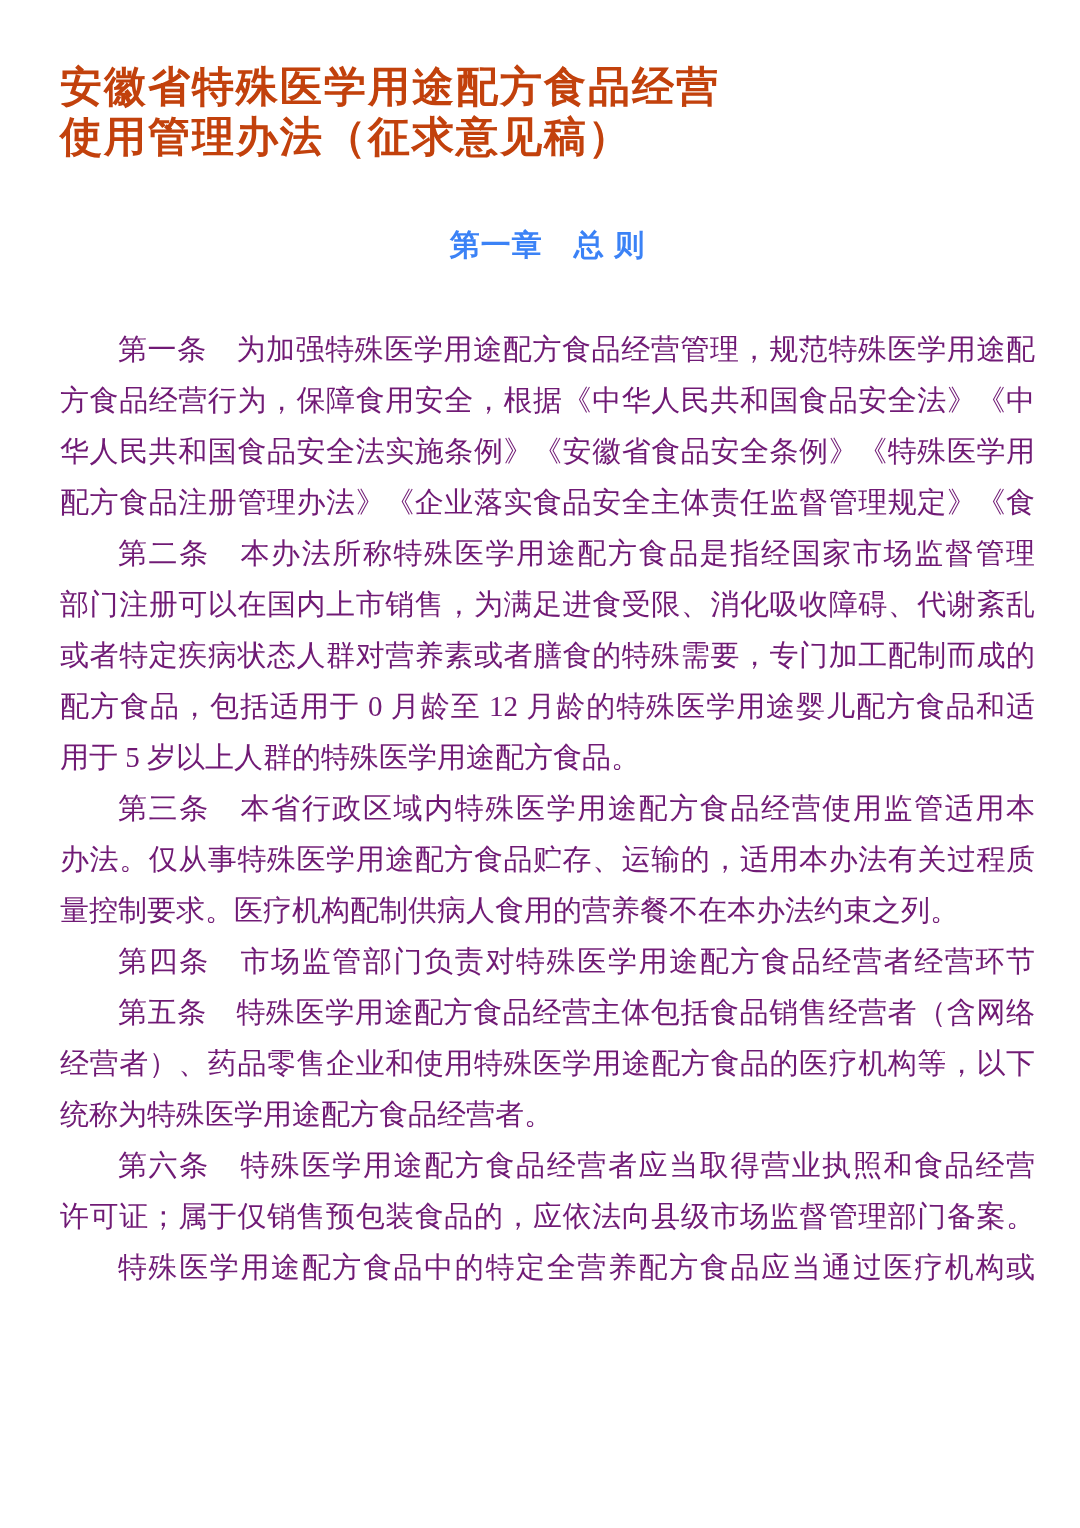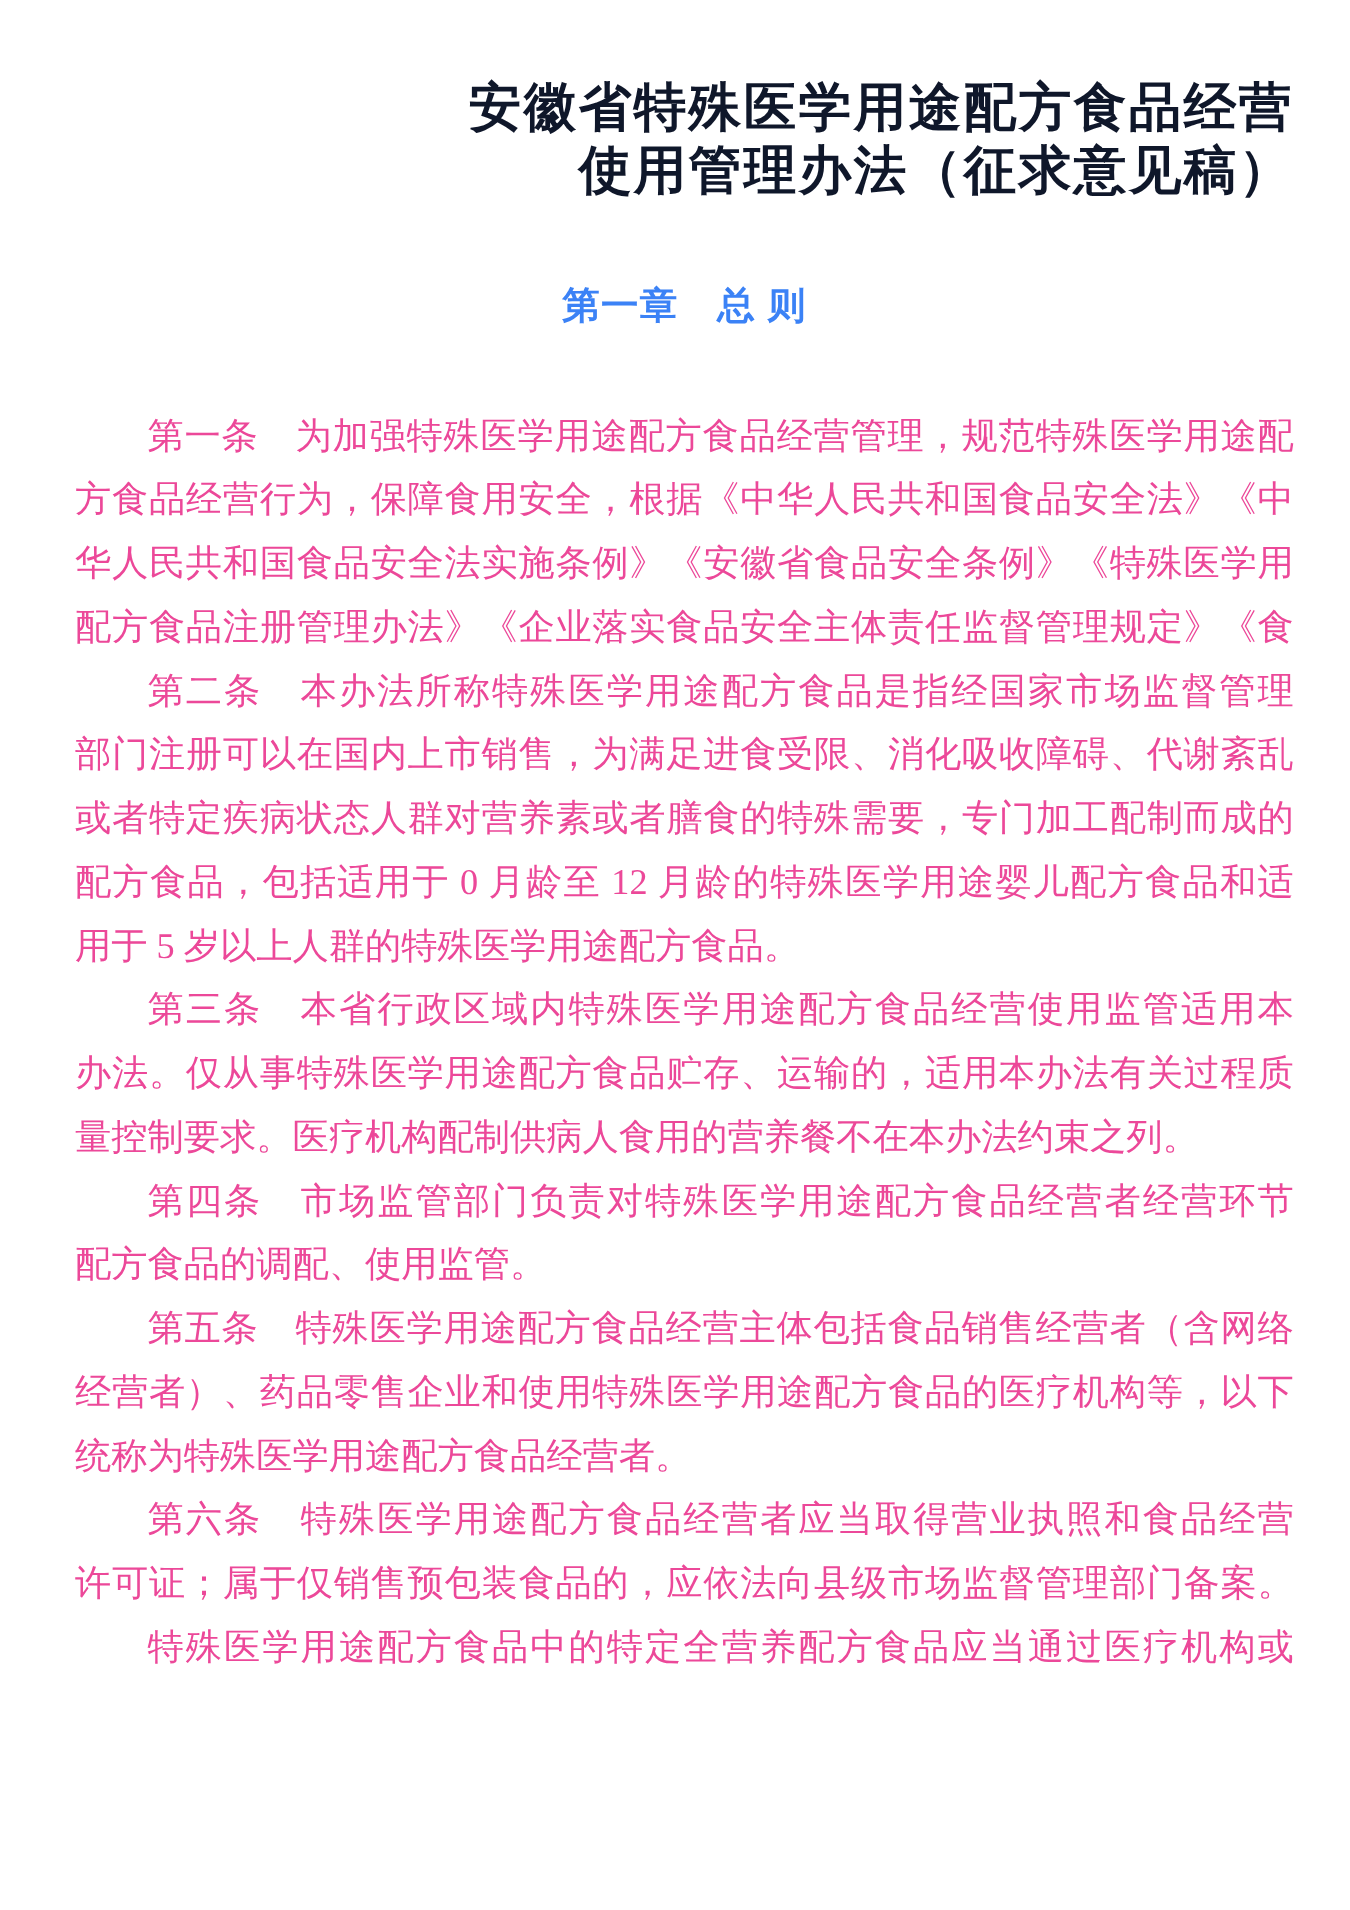--- a/index.html
+++ b/index.html
@@ -10,44 +10,44 @@
     background: #ffffff;
     overflow: hidden;
     color: #111111;
   }
   .content {
     width: 975px;
     margin-left: 60px;
   }
   .doc-title {
     padding-top: 62px;
-    text-align: right;
+    text-align: left;
     font-family: "Liberation Serif", "DejaVu Serif", serif;
     font-weight: 700;
     font-size: 42px;
     line-height: 50px;
     letter-spacing: 2px;
-    color: #0f172a;
+    color: #c2410c;
   }
   .chapter {
     margin-top: 63px;
     text-align: center;
     font-family: "Liberation Sans", "DejaVu Sans", sans-serif;
     font-weight: 700;
     font-size: 30px;
     line-height: 40px;
     letter-spacing: 1px;
     color: #3b82f6;
     white-space: pre;
   }
   .doc-body {
     margin-top: 59px;
     font-family: "Liberation Serif", "DejaVu Serif", serif;
     font-weight: 400;
-    color: #ec4899;
+    color: #701a75;
   }
   .line {
     font-size: 29px;
     line-height: 51px;
     height: 51px;
     overflow: hidden;
   }
   .line.indent { text-indent: 58px; }
   .line.fill {
     text-align: justify;
@@ -72,21 +72,20 @@
         <div class="line fill">配方食品注册管理办法》《企业落实食品安全主体责任监督管理规定》《食品</div>
         <div class="line indent fill">第二条　本办法所称特殊医学用途配方食品是指经国家市场监督管理</div>
         <div class="line fill">部门注册可以在国内上市销售，为满足进食受限、消化吸收障碍、代谢紊乱</div>
         <div class="line fill">或者特定疾病状态人群对营养素或者膳食的特殊需要，专门加工配制而成的</div>
         <div class="line fill">配方食品，包括适用于 0 月龄至 12 月龄的特殊医学用途婴儿配方食品和适</div>
         <div class="line">用于 5 岁以上人群的特殊医学用途配方食品。</div>
         <div class="line indent fill">第三条　本省行政区域内特殊医学用途配方食品经营使用监管适用本</div>
         <div class="line fill">办法。仅从事特殊医学用途配方食品贮存、运输的，适用本办法有关过程质</div>
         <div class="line">量控制要求。医疗机构配制供病人食用的营养餐不在本办法约束之列。</div>
         <div class="line indent fill">第四条　市场监管部门负责对特殊医学用途配方食品经营者经营环节</div>
-        <div class="line">配方食品的调配、使用监管。</div>
         <div class="line indent fill">第五条　特殊医学用途配方食品经营主体包括食品销售经营者（含网络</div>
         <div class="line fill">经营者）、药品零售企业和使用特殊医学用途配方食品的医疗机构等，以下</div>
         <div class="line">统称为特殊医学用途配方食品经营者。</div>
         <div class="line indent fill">第六条　特殊医学用途配方食品经营者应当取得营业执照和食品经营</div>
         <div class="line fill">许可证；属于仅销售预包装食品的，应依法向县级市场监督管理部门备案。</div>
         <div class="line indent fill">特殊医学用途配方食品中的特定全营养配方食品应当通过医疗机构或</div>
       </div>
   </div>
 </div>
 

